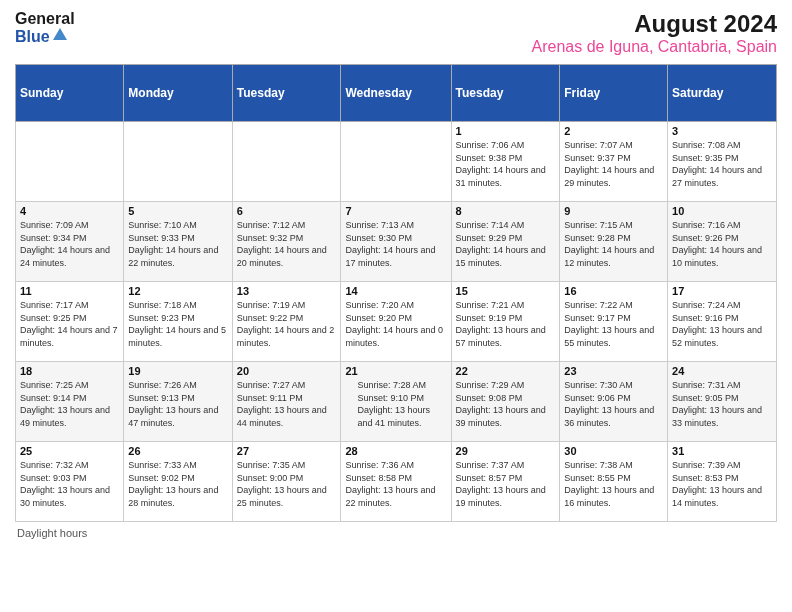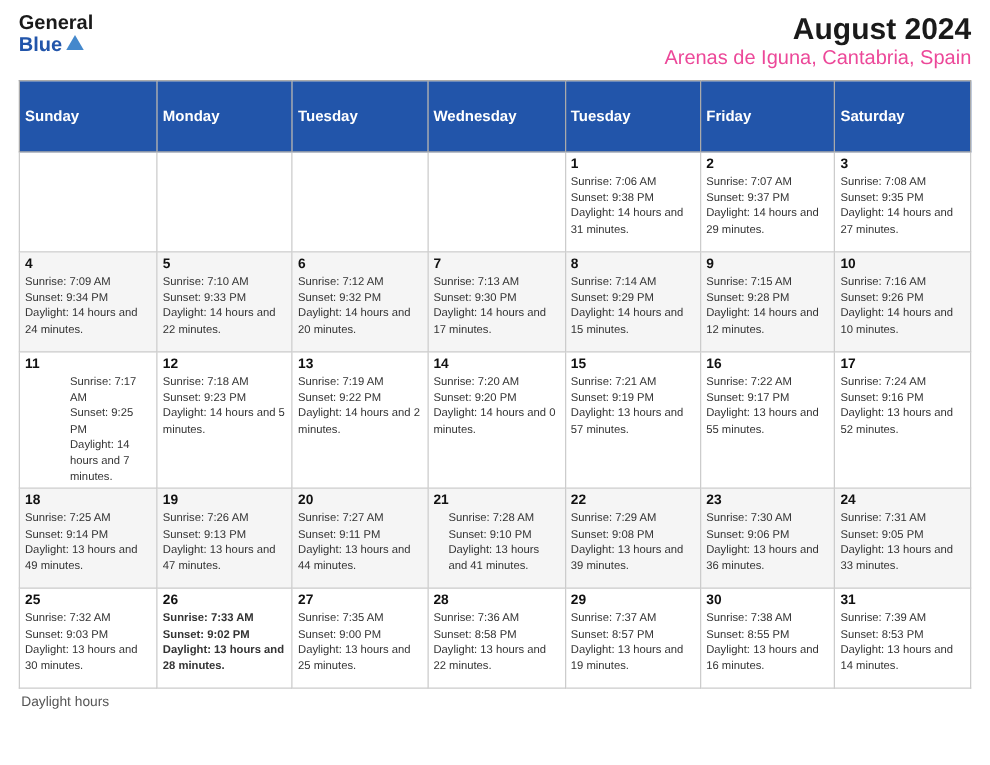--- a/index.html
+++ b/index.html
@@ -150,21 +150,21 @@
           <td>
             <div class="day-number">10</div>
             <div class="day-info" style="white-space: pre-line;">Sunrise: 7:16 AM
 Sunset: 9:26 PM
 Daylight: 14 hours and 10 minutes.</div>
           </td>
         </tr>
         <tr>
           <td>
             <div class="day-number">11</div>
-            <div class="day-info" style="white-space: pre-line; margin-left: 36px;">Sunrise: 7:17 AM
+            <div class="day-info" style="white-space: pre-line;">Sunrise: 7:17 AM
 Sunset: 9:25 PM
 Daylight: 14 hours and 7 minutes.</div>
           </td>
           <td>
             <div class="day-number">12</div>
             <div class="day-info" style="white-space: pre-line;">Sunrise: 7:18 AM
 Sunset: 9:23 PM
 Daylight: 14 hours and 5 minutes.</div>
           </td>
           <td>
@@ -244,21 +244,21 @@
         </tr>
         <tr>
           <td>
             <div class="day-number">25</div>
             <div class="day-info" style="white-space: pre-line;">Sunrise: 7:32 AM
 Sunset: 9:03 PM
 Daylight: 13 hours and 30 minutes.</div>
           </td>
           <td>
             <div class="day-number">26</div>
-            <div class="day-info" style="white-space: pre-line; font-weight: bold;">Sunrise: 7:33 AM
+            <div class="day-info" style="white-space: pre-line;">Sunrise: 7:33 AM
 Sunset: 9:02 PM
 Daylight: 13 hours and 28 minutes.</div>
           </td>
           <td>
             <div class="day-number">27</div>
             <div class="day-info" style="white-space: pre-line;">Sunrise: 7:35 AM
 Sunset: 9:00 PM
 Daylight: 13 hours and 25 minutes.</div>
           </td>
           <td>

